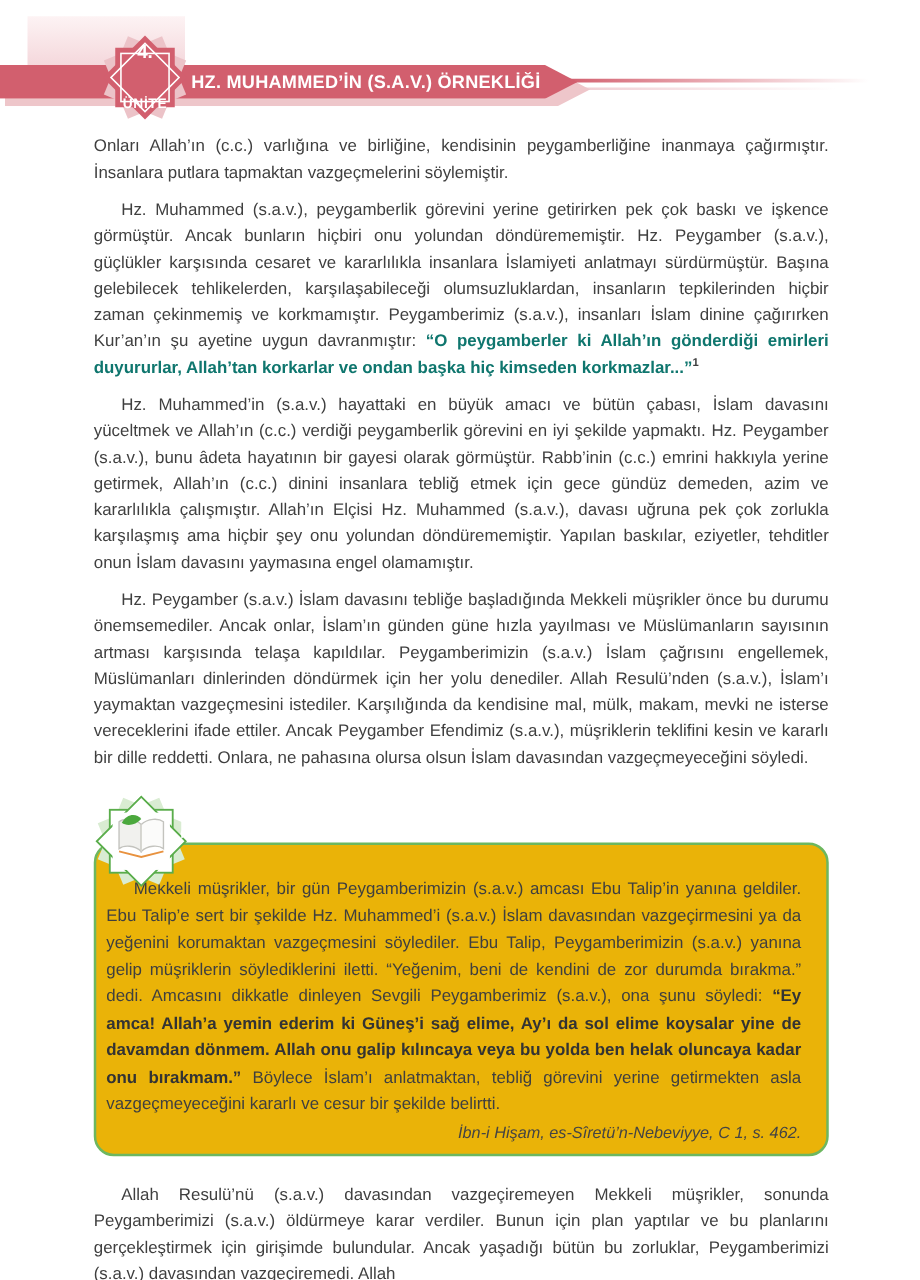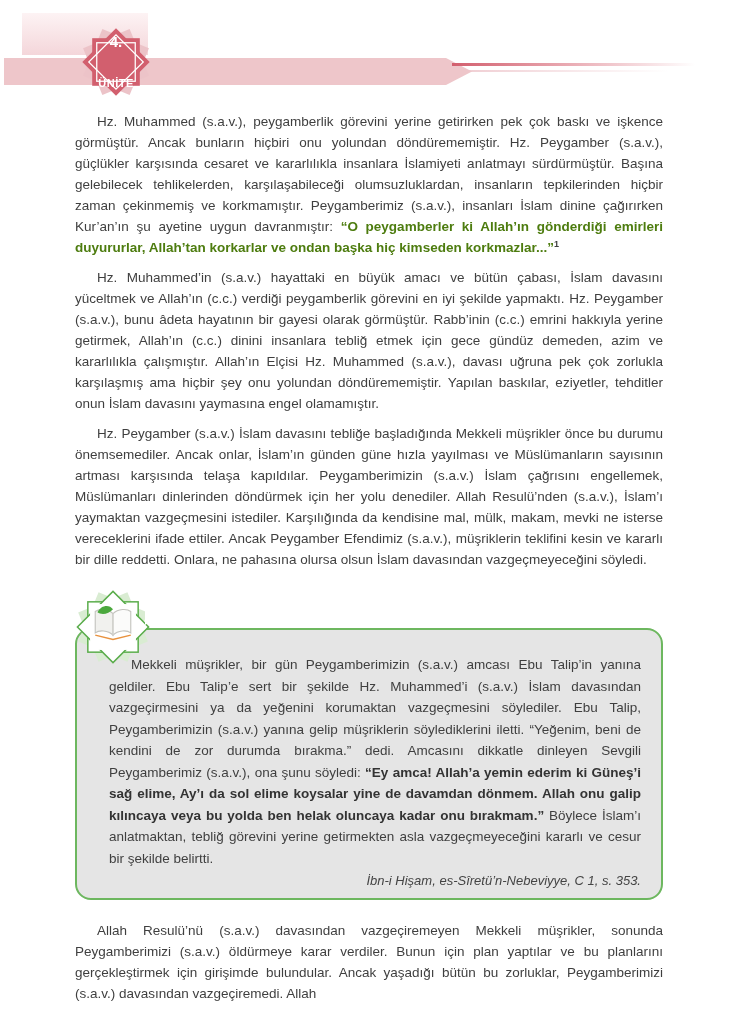--- a/index.html
+++ b/index.html
@@ -57,29 +57,29 @@
   .unit-number { font-size:15px; }
   .unit-label  { font-size:11px; letter-spacing:.5px;margin-top:28px; }
 
   
   .content { padding:0 73px 0 75px; }
   .body-par {
     font-size:13.5px; line-height:21px; text-align:justify;
     text-indent:22px; margin-top:9px;
   }
   .body-par.no-indent { text-indent:0; margin-top:4px; }
-  .body-par b { font-weight:700; color:#4d7c0f; }
+  .body-par b { font-weight:700; color:#0f766e; }
   sup.fn-ref { font-size:9px; font-weight:700; vertical-align:super; line-height:0; }
 
   
   .note { position:relative; margin:58px 0 0 0; }
   .note-box {
     border:2px solid #6db75f; border-radius:16px;
-    background:#e5e5e5;
-    padding:24px 20px 10px 32px;
+    background:#eab308;
+    padding:24px 20px 10px 8px;
   }
   .note-badge {
     position:absolute; left:1px; top:-38px; width:74px; height:74px; z-index:4;
   }
   .note-pointer {
     position:absolute; left:70px; top:-21px; z-index:4;
     width:0; height:0;
     border-left:13px solid #ffffff;
     border-top:9px solid transparent;
     border-bottom:9px solid transparent;
@@ -111,20 +111,23 @@
   }
 </style>
 </head>
 <body>
 
 <div class="page">
 
   <div class="header">
     <div class="pink-block"></div>
     <div class="band-shadow"></div>
+    <div class="band">
+      <span class="band-title">HZ. MUHAMMED’İN (S.A.V.) ÖRNEKLİĞİ</span>
+    </div>
     <div class="band-line"></div>
     <div class="band-line-shadow"></div>
 
     <div class="unit-badge">
       <svg viewBox="0 0 100 100">
         <g transform="rotate(22.5 50 50)">
           <rect x="14" y="14" width="72" height="72" fill="#ecc3c8"></rect>
           <rect x="14" y="14" width="72" height="72" fill="#ecc3c8" transform="rotate(45 50 50)"></rect>
         </g>
         <rect x="16" y="16" width="68" height="68" fill="#d25f6e"></rect>
@@ -134,20 +137,21 @@
       </svg>
       <div class="unit-badge-text">
         <span class="unit-number">4.</span>
         <span class="unit-label">ÜNİTE</span>
       </div>
     </div>
   </div>
 
   <div class="content">
 
+    <p class="body-par no-indent"><span>Onları Allah’ın (c.c.) varlığına ve birliğine, kendisinin peygamberliğine inanmaya çağırmıştır. İnsanlara putlara tapmaktan vazgeçmelerini söylemiştir.</span></p>
 
     <p class="body-par"><span>Hz. Muhammed (s.a.v.), peygamberlik görevini yerine getirirken pek çok baskı ve işkence görmüştür. Ancak bunların hiçbiri onu yolundan döndürememiştir. Hz. Peygamber (s.a.v.), güçlükler karşısında cesaret ve kararlılıkla insanlara İslamiyeti anlatmayı sürdürmüştür. Başına gelebilecek tehlikelerden, karşılaşabileceği olumsuzluklardan, insanların tepkilerinden hiçbir zaman çekinmemiş ve korkmamıştır. Peygamberimiz (s.a.v.), insanları İslam dinine çağırırken Kur’an’ın şu ayetine uygun davranmıştır: </span><b>“O peygamberler ki Allah’ın gönderdiği emirleri duyururlar, Allah’tan korkarlar ve ondan başka hiç kimseden korkmazlar...”</b><sup class="fn-ref">1</sup></p>
 
     <p class="body-par">Hz. Muhammed’in (s.a.v.) hayattaki en büyük amacı ve bütün çabası, İslam davasını yüceltmek ve Allah’ın (c.c.) verdiği peygamberlik görevini en iyi şekilde yapmaktı. Hz. Peygamber (s.a.v.), bunu âdeta hayatının bir gayesi olarak görmüştür. Rabb’inin (c.c.) emrini hakkıyla yerine getirmek, Allah’ın (c.c.) dinini insanlara tebliğ etmek için gece gündüz demeden, azim ve kararlılıkla çalışmıştır. Allah’ın Elçisi Hz. Muhammed (s.a.v.), davası uğruna pek çok zorlukla karşılaşmış ama hiçbir şey onu yolundan döndürememiştir. Yapılan baskılar, eziyetler, tehditler onun İslam davasını yaymasına engel olamamıştır.</p>
 
     <p class="body-par">Hz. Peygamber (s.a.v.) İslam davasını tebliğe başladığında Mekkeli müşrikler önce bu durumu önemsemediler. Ancak onlar, İslam’ın günden güne hızla yayılması ve Müslümanların sayısının artması karşısında telaşa kapıldılar. Peygamberimizin (s.a.v.) İslam çağrısını engellemek, Müslümanları dinlerinden döndürmek için her yolu denediler. Allah Resulü’nden (s.a.v.), İslam’ı yaymaktan vazgeçmesini istediler. Karşılığında da kendisine mal, mülk, makam, mevki ne isterse vereceklerini ifade ettiler. Ancak Peygamber Efendimiz (s.a.v.), müşriklerin teklifini kesin ve kararlı bir dille reddetti. Onlara, ne pahasına olursa olsun İslam davasından vazgeçmeyeceğini söyledi.</p>
 
     <section class="note">
       <div class="note-badge">
         <svg viewBox="0 0 100 100">
@@ -164,20 +168,20 @@
           <path d="M50 32 C57 25, 69 25, 74 29 L74 58 C69 54, 57 54, 50 61 Z" fill="#fbfbfa" stroke="#c3c3be" stroke-width="1.5"></path>
           <path d="M50 32 L50 61" stroke="#d8d8d2" stroke-width="1.5"></path>
           <path d="M29 30 C34 20, 45 19, 50 26 C44 33, 34 34, 29 30 Z" fill="#4ba83d"></path>
           <path d="M26 61 L50 67 L74 61" fill="none" stroke="#e8923f" stroke-width="2"></path>
         </svg>
       </div>
       <div class="note-pointer"></div>
 
       <div class="note-box">
         <p class="note-text"><span>Mekkeli müşrikler, bir gün Peygamberimizin (s.a.v.) amcası Ebu Talip’in yanına geldiler. Ebu Talip’e sert bir şekilde Hz. Muhammed’i (s.a.v.) İslam davasından vazgeçirmesini ya da yeğenini korumaktan vazgeçmesini söylediler. Ebu Talip, Peygamberimizin (s.a.v.) yanına gelip müşriklerin söylediklerini iletti. “Yeğenim, beni de kendini de zor durumda bırakma.” dedi. Amcasını dikkatle dinleyen Sevgili Peygamberimiz (s.a.v.), ona şunu söyledi: </span><b>“Ey amca! Allah’a yemin ederim ki Güneş’i sağ elime, Ay’ı da sol elime koysalar yine de davamdan dönmem. Allah onu galip kılıncaya veya bu yolda ben helak oluncaya kadar onu bırakmam.”</b><span> Böylece İslam’ı anlatmaktan, tebliğ görevini yerine getirmekten asla vazgeçmeyeceğini kararlı ve cesur bir şekilde belirtti.</span></p>
-        <p class="note-source">İbn-i Hişam, es-Sîretü’n-Nebeviyye, C 1, s. 353.</p>
+        <p class="note-source">İbn-i Hişam, es-Sîretü’n-Nebeviyye, C 1, s. 462.</p>
       </div>
     </section>
 
     <p class="body-par" style="margin-top:20px;">Allah Resulü’nü (s.a.v.) davasından vazgeçiremeyen Mekkeli müşrikler, sonunda Peygamberimizi (s.a.v.) öldürmeye karar verdiler. Bunun için plan yaptılar ve bu planlarını gerçekleştirmek için girişimde bulundular. Ancak yaşadığı bütün bu zorluklar, Peygamberimizi (s.a.v.) davasından vazgeçiremedi. Allah</p>
   </div>
 
 </div>
 
 </body></html>

